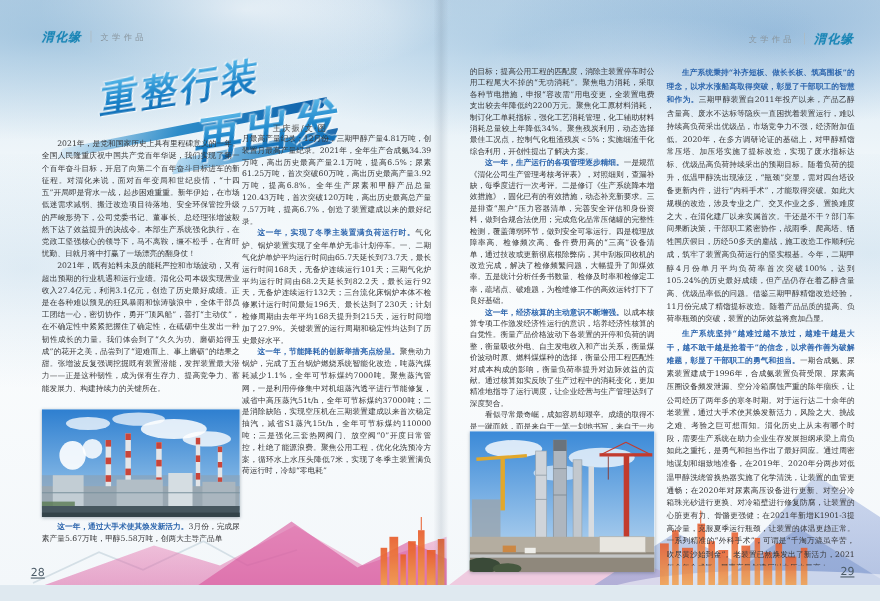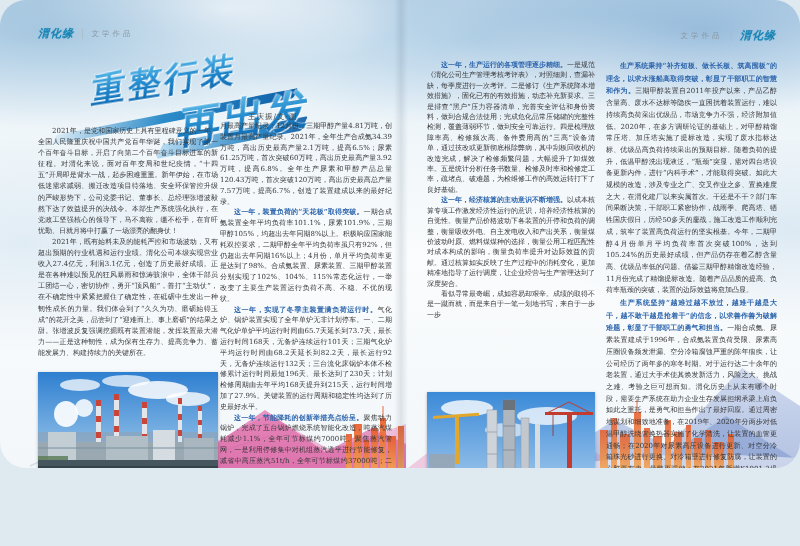--- a/index.html
+++ b/index.html
@@ -1,18 +1,18 @@
 <!DOCTYPE html>
 <html><head>
 <meta charset="utf-8">
 <style>
   html,body{margin:0;padding:0;background:#dfe9f0;}
-  #spread{position:relative;width:800px;height:468px;overflow:hidden;
+  #spread{position:relative;width:800px;height:532px;overflow:hidden;
     background:linear-gradient(180deg,#c3d9ea 0%,#dcebf5 10%,#eef5f9 26%,#fafcfd 55%,#f3f7fa 100%);
-    font-family:"DejaVu Serif","Liberation Serif",serif;border-radius:26px;}
+    font-family:"DejaVu Serif","Liberation Serif",serif;}
   
   .sky{position:absolute;left:0;top:0;width:800px;height:150px;pointer-events:none;
     background:
       radial-gradient(55% 90% at 6% 22%,rgba(118,168,206,.50),transparent 70%),
       radial-gradient(38% 70% at 28% 6%,rgba(255,255,255,.95),transparent 62%),
       radial-gradient(52% 85% at 60% 28%,rgba(124,172,210,.42),transparent 66%),
       radial-gradient(46% 80% at 88% 20%,rgba(108,158,204,.55),transparent 70%),
       radial-gradient(34% 60% at 74% 46%,rgba(255,255,255,.85),transparent 60%);}
   .midwash{position:absolute;left:0;top:140px;width:800px;height:260px;pointer-events:none;
     background:
@@ -200,26 +200,26 @@
       <rect x="0" y="94" width="180" height="4" fill="#344349"></rect>
     </svg>
   </div>
 
   <div id="lp-cap" class="col">
     <p><span class="lead">这一年，通过大手术使其焕发新活力。</span><span>3月份，完成尿素产量5.67万吨，甲醇5.58万吨，创两大主导产品单</span></p>
   </div>
 
   <div id="lp-col2" class="col">
     <p class="cont">月最高产量纪录；12月份，三期甲醇产量4.81万吨，创装置月最高产量纪录。2021年，全年生产合成氨34.39万吨，高出历史最高产量2.1万吨，提高6.5%；尿素61.25万吨，首次突破60万吨，高出历史最高产量3.92万吨，提高6.8%。全年生产尿素和甲醇产品总量120.43万吨，首次突破120万吨，高出历史最高总产量7.57万吨，提高6.7%，创造了装置建成以来的最好纪录。</p>
-    <p><span class="lead">这一年，装置负荷的“天花板”取得突破。</span><span>一期合成氨装置全年平均负荷率101.1%，尿素101.9%，三期甲醇105%，均超出去年同期8%以上。积极响应国家能耗双控要求，二期甲醇全年平均负荷率虽只有92%，但仍超出去年同期16%以上；4月份，单月平均负荷率更是达到了98%。合成氨装置、尿素装置、三期甲醇装置分别实现了102%、104%、115%常态化运行，一举改变了主要生产装置运行负荷不高、不稳、不优的现状。</span></p>
     <p><span class="lead">这一年，实现了冬季主装置满负荷运行时。</span><span>气化炉、锅炉装置实现了全年单炉无非计划停车。一、二期气化炉单炉平均运行时间由65.7天延长到73.7天，最长运行时间168天，无备炉连续运行101天；三期气化炉平均运行时间由68.2天延长到82.2天，最长运行92天，无备炉连续运行132天；三台流化床锅炉本体不检修累计运行时间最短196天、最长达到了230天；计划检修周期由去年平均168天提升到215天，运行时间增加了27.9%。关键装置的运行周期和稳定性均达到了历史最好水平。</span></p>
     <p><span class="lead">这一年，节能降耗的创新举措亮点纷呈。</span><span>聚焦动力锅炉，完成了五台锅炉燃烧系统智能化改造，吨蒸汽煤耗减少1.1%，全年可节标煤约7000吨。聚焦蒸汽管网，一是利用停修集中对机组蒸汽透平进行节能修复，减省中高压蒸汽51t/h，全年可节标煤约37000吨；二是消除缺陷，实现空压机在三期装置建成以来首次稳定抽汽，减省S1蒸汽15t/h，全年可节标煤约110000吨；三是强化三套热网阀门、放空阀“0”开度日常管控，杜绝了能源浪费。聚焦公用工程，优化化洗预冷方案，循环水上水压头降低7米，实现了冬季主装置满负荷运行时，冷却“零电耗”</span></p>
   </div>
 
   <div id="rp-col1" class="col">
+    <p class="cont">的目标；提高公用工程的匹配度，消除主装置停车时公用工程尾大不掉的“无功消耗”。聚焦电力消耗，采取各种节电措施，申报“容改需”用电变更，全装置电费支出较去年降低约2200万元。聚焦化工原材料消耗，制订化工单耗指标，强化工艺消耗管理，化工辅助材料消耗总量较上年降低34%。聚焦残炭利用，动态选择最佳工况点，控制气化粗渣残炭＜5%；实施细渣干化综合利用，开创性提出了解决方案。</p>
     <p><span class="lead">这一年，生产运行的各项管理逐步精细。</span><span>一是规范《渭化公司生产管理考核考评表》，对照细则，查漏补缺，每季度进行一次考评。二是修订《生产系统降本增效措施》，固化已有的有效措施，动态补充新要求。三是排查“黑户”压力容器清单，完善安全评估和身份资料，做到合规合法使用；完成危化品常压储罐的完整性检测，覆盖薄弱环节，做到安全可靠运行。四是梳理故障率高、检修频次高、备件费用高的“三高”设备清单，通过技改或更新彻底根除弊病，其中刮板回收机的改造完成，解决了检修频繁问题，大幅提升了卸煤效率。五是统计分析任务书数量、检修及时率和检修定工率，疏堵点、破难题，为检维修工作的高效运转打下了良好基础。</span></p>
     <p><span class="lead">这一年，经济核算的主动意识不断增强。</span><span>以成本核算专项工作激发经济性运行的意识，培养经济性核算的自觉性。衡量产品价格波动下各装置的开停和负荷的调整，衡量吸收外电、自主发电收入和产出关系，衡量煤价波动时原、燃料煤煤种的选择，衡量公用工程匹配性对成本构成的影响，衡量负荷率提升对边际效益的贡献。通过核算如实反映了生产过程中的消耗变化，更加精准地指导了运行调度，让企业经营与生产管理达到了深度契合。</span></p>
     <p>看似寻常最奇崛，成如容易却艰辛。成绩的取得不是一蹴而就，而是来自于一笔一划地书写，来自于一步一步</p>
   </div>
 
   <div id="rp-photo" class="photo">
     <svg viewBox="0 0 168 128" width="168" height="128">
       <defs>
         <linearGradient id="skyR" x1="0" y1="0" x2="0" y2="1">
           <stop offset="0" stop-color="#3b8ad8"></stop>

